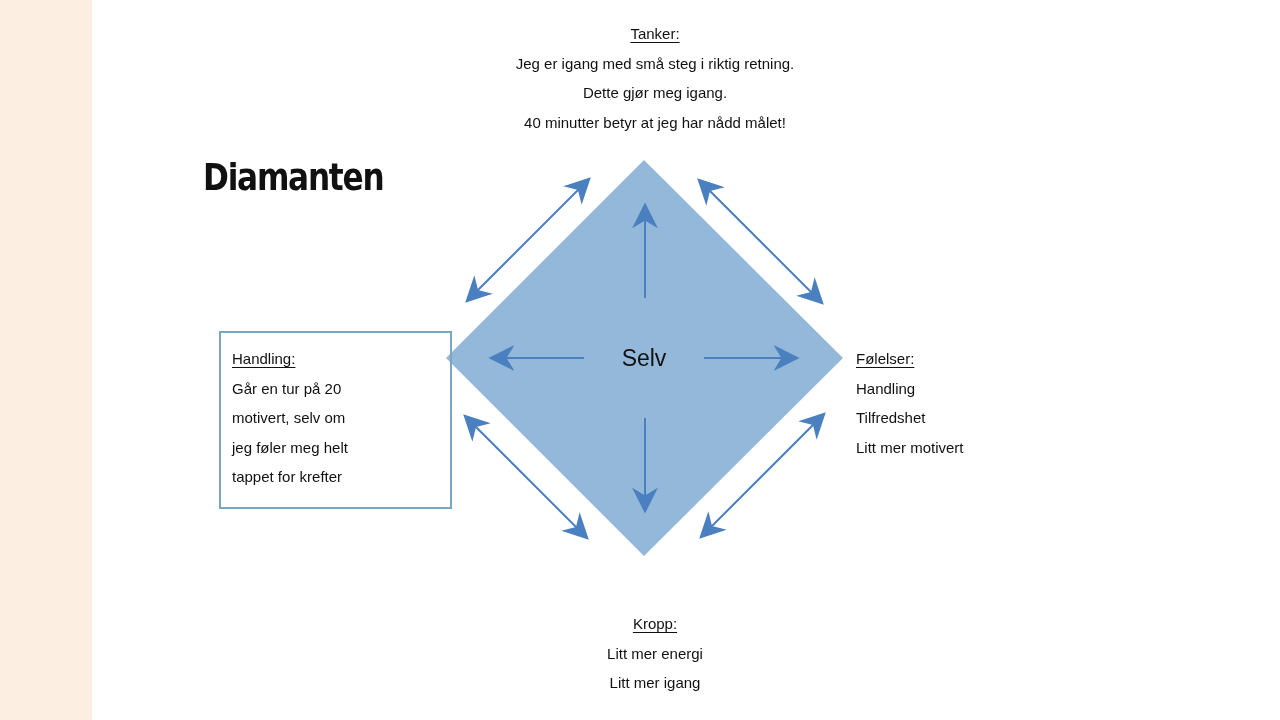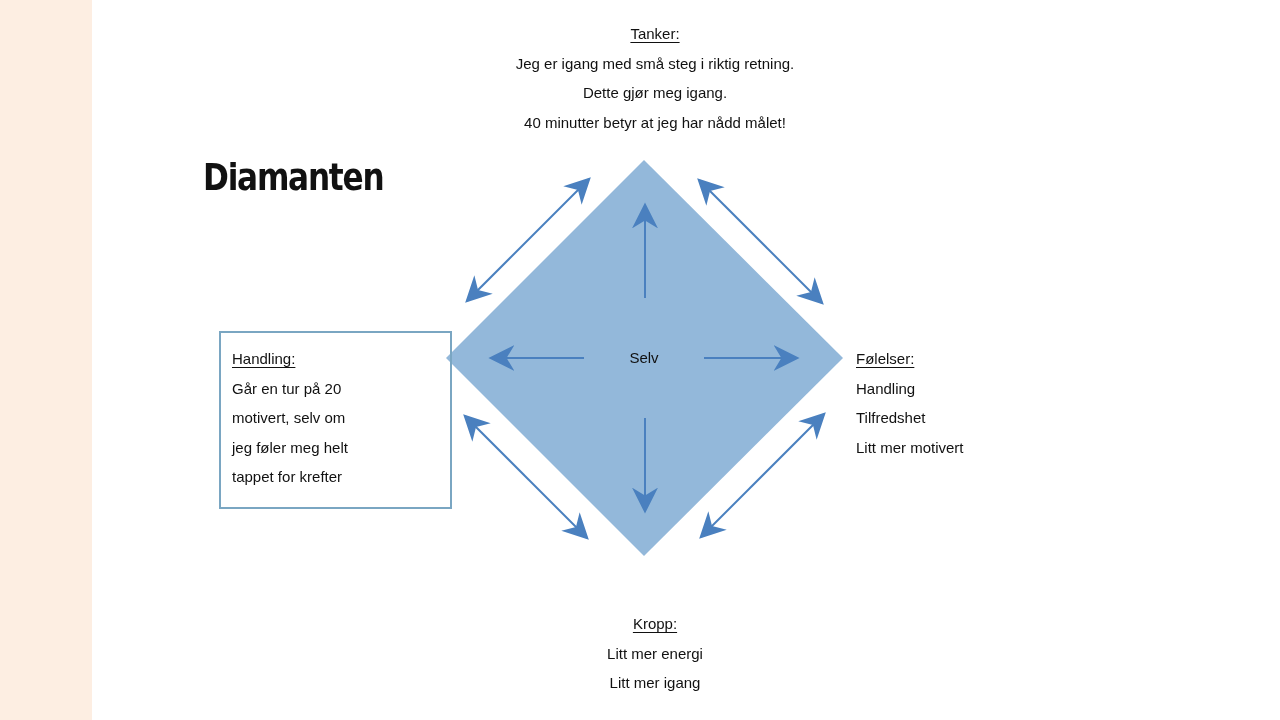--- a/index.html
+++ b/index.html
@@ -30,21 +30,21 @@
     .folelser { left: 856px; top: 344px; }
     .handling {
       left: 195px; top: 331px; width: 218px; height: 162px;
       border: 2px solid #7aa6c2; padding: 12px 0 0 11px;
       box-sizing: content-box;
       margin-left: 24px;
     }
     .handling .inner { margin-top: -1px; }
     .selv {
       position: absolute; left: 604px; top: 343px; width: 80px;
-      text-align: center; font-size: 15px; line-height: 30px; color: #111;
+      text-align: center; font-size: 23px; line-height: 30px; color: #111;
     }
   </style>
 </head>
 <body>
 
 <div class="side-band"></div>
 
 <div class="title">Diamanten</div>
 
 <svg class="diagram-svg" width="1280" height="720" viewBox="0 0 1280 720">

